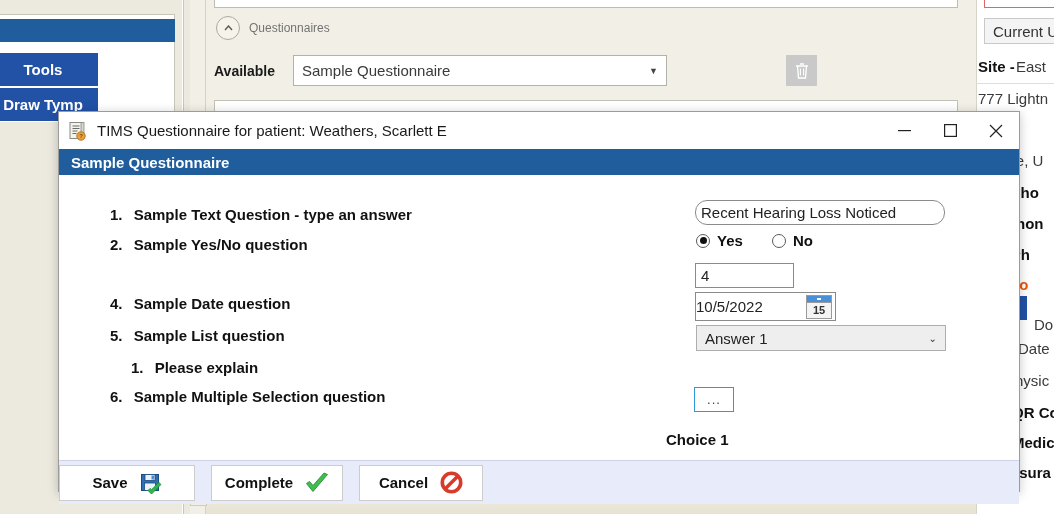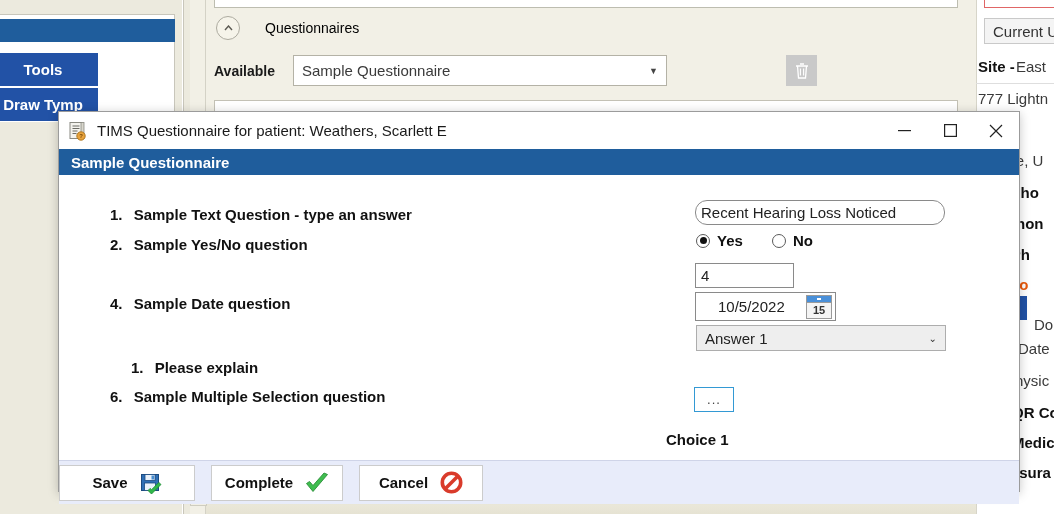--- a/index.html
+++ b/index.html
@@ -57,21 +57,21 @@
   .sect-header {
     position: absolute; left: 216px; top: 16px;
     display: flex; align-items: center; gap: 9px;
   }
   .collapse-circle {
     width: 24px; height: 24px; border-radius: 50%;
     border: 1px solid #adaba0; background: #f6f4ea;
     display: flex; align-items: center; justify-content: center;
     font-size: 10px; color: #5c5a52;
   }
-  .sect-title { font-size: 14px; color: #000000; margin-left: 16px; }
+  .sect-title { font-size: 12px; color: #737373; }
 
   .avail-label {
     position: absolute; left: 214px; top: 63px;
     font-size: 14px; font-weight: bold; color: #1a1a1a;
   }
   .avail-combo {
     position: absolute; left: 293px; top: 55px; width: 374px; height: 31px;
     background: #ffffff; border: 1px solid #b4b2a6;
     display: flex; align-items: center; padding: 0 8px;
     font-size: 15px; color: #3a3a3a;
@@ -200,21 +200,21 @@
   .radio .dot-outer {
     width: 14px; height: 14px; border-radius: 50%;
     border: 1px solid #5a5a5a; background: #fff;
     display: flex; align-items: center; justify-content: center;
   }
   .radio .dot-inner { width: 7px; height: 7px; border-radius: 50%; background: #111; }
   .radio .rl { font-size: 15px; font-weight: bold; color: #111; }
 
   .datewrap {
     position: absolute; background: #ffffff; border: 1px solid #8a8a8a;
-    display: flex; align-items: center; padding-left: 22px;
+    display: flex; align-items: center; padding-left: 0;
     font-size: 15px; color: #222;
   }
   .cal-btn {
     margin-left: auto; margin-right: 3px;
     width: 26px; height: 24px; border: 1px solid #9a9a9a; background: #f4f4f4;
     display: flex; flex-direction: column; align-items: stretch;
   }
   .cal-top { height: 7px; background: #4a90d9; border-bottom: 1px solid #9a9a9a; position: relative; }
   .cal-top::after {
     content: ""; position: absolute; left: 50%; top: 2px; transform: translateX(-50%);
@@ -362,20 +362,24 @@
         <span>Sample Text Question - type an answer</span>
       </div>
       <div class="q" style="left:51px; top:61px;">
         <span class="q-num" style="margin-right: 7px;">2.</span>
         <span>Sample Yes/No question</span>
       </div>
       <div class="q" style="left:51px; top:120px;">
         <span class="q-num" style="margin-right: 7px;">4.</span>
         <span>Sample Date question</span>
       </div>
+      <div class="q" style="left:51px; top:152px;">
+        <span class="q-num" style="margin-right: 7px;">5.</span>
+        <span>Sample List question</span>
+      </div>
       <div class="q" style="left:72px; top:184px;">
         <span class="q-num" style="margin-right: 7px;">1.</span>
         <span>Please explain</span>
       </div>
       <div class="q" style="left:51px; top:213px;">
         <span class="q-num" style="margin-right: 7px;">6.</span>
         <span>Sample Multiple Selection question</span>
       </div>
 
       <div class="ti" style="left:636px; top:25px; width:250px; height:25px;border-radius:12px;">Recent Hearing Loss Noticed</div>

